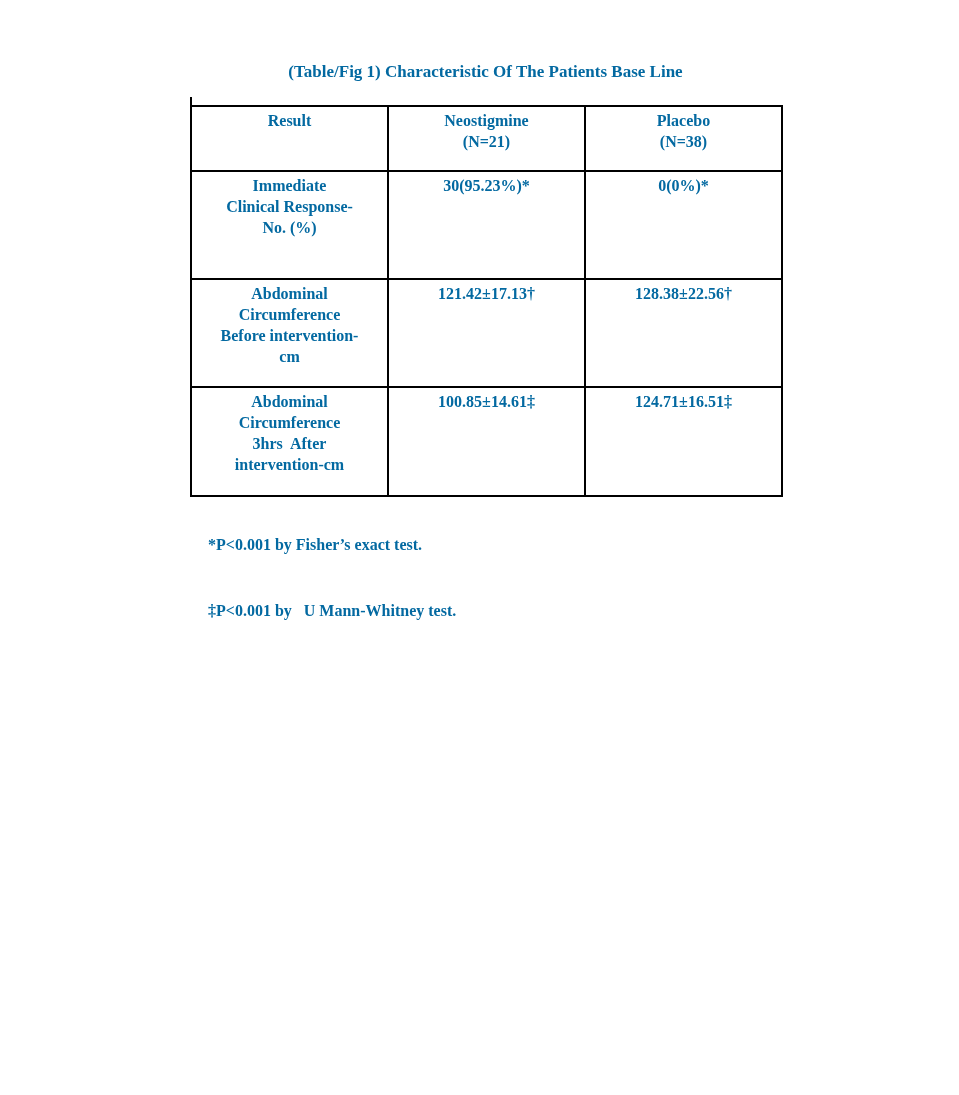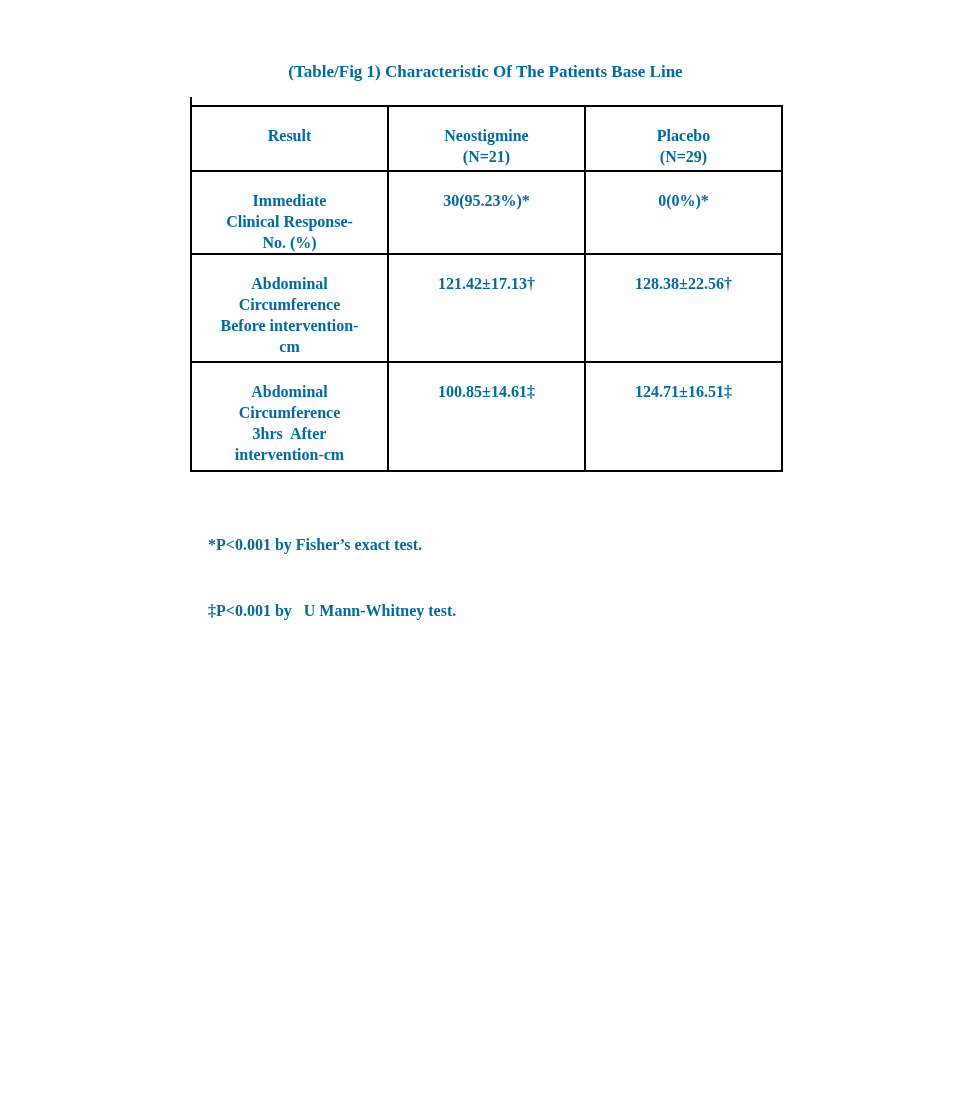--- a/index.html
+++ b/index.html
@@ -47,25 +47,25 @@
   }
   table.baseline th,
   table.baseline td {
     border: 2px solid #000;
     width: 197px;
     font-weight: bold;
     font-size: 16px;
     line-height: 21px;
     text-align: center;
     vertical-align: top;
-    padding: 18px 8px 0 8px;
+    padding: 3px 8px 0 8px;
     white-space: pre-wrap;
   }
   tr.row-header { height: 65px; }
-  tr.row-1 { height: 72px; }
+  tr.row-1 { height: 108px; }
   tr.row-2 { height: 108px; }
   tr.row-3 { height: 109px; }
   .footnotes {
     position: absolute;
     top: 490px;
     left: 208px;
     font-weight: bold;
     font-size: 16px;
     line-height: 22px;
     white-space: pre-wrap;
@@ -79,21 +79,21 @@
   <div class="title">(Table/Fig 1) Characteristic Of The Patients Base Line</div>
 
   <div class="table-wrap">
     <table class="baseline">
       <thead>
         <tr class="row-header">
           <th>Result</th>
           <th>Neostigmine
 (N=21)</th>
           <th>Placebo
-(N=29)</th>
+(N=38)</th>
         </tr>
       </thead>
       <tbody>
         <tr class="row-1">
           <td>Immediate
 Clinical Response-
 No. (%)</td>
           <td>30(95.23%)*</td>
           <td>0(0%)*</td>
         </tr>

